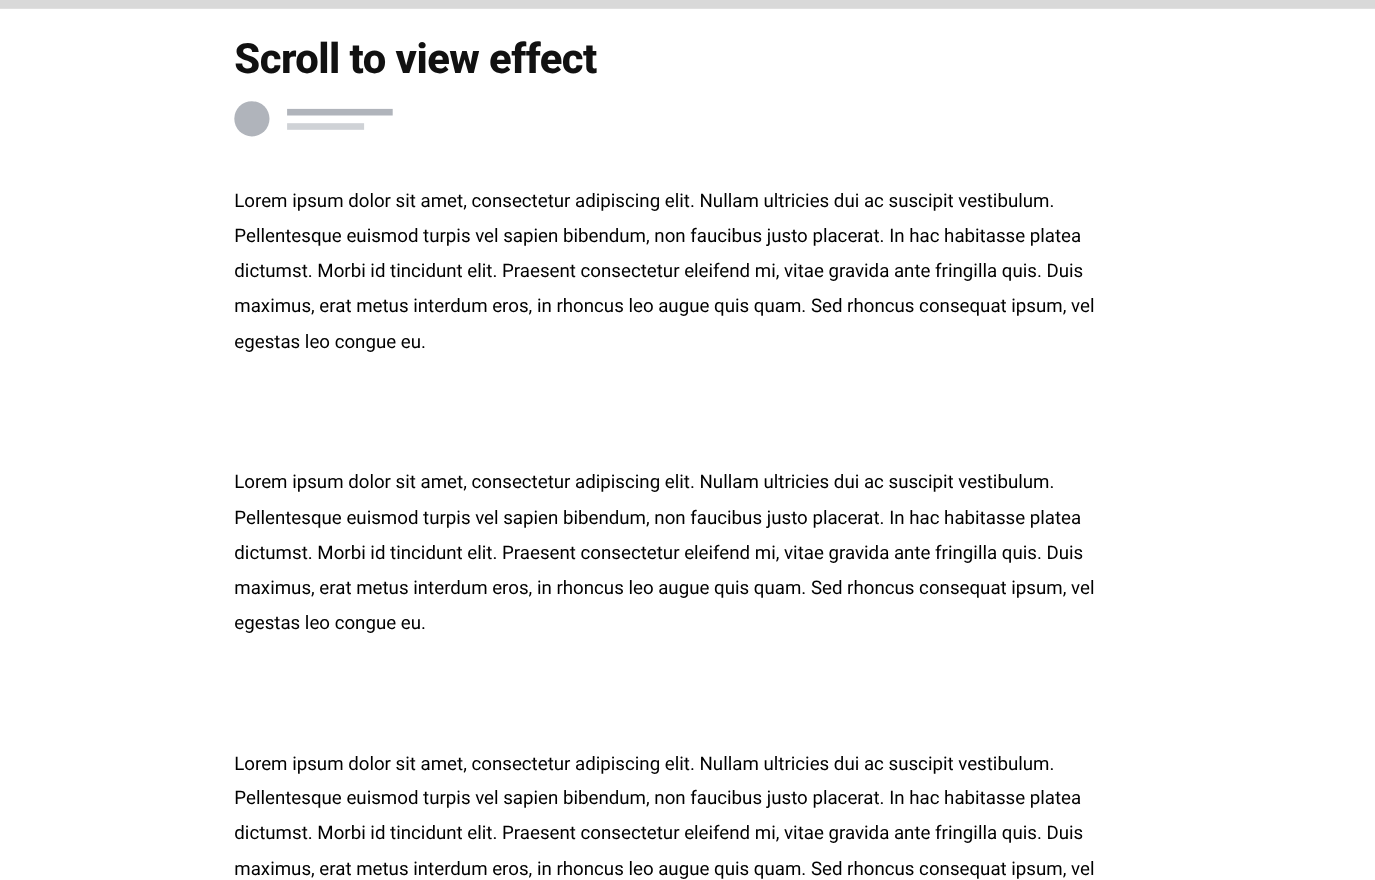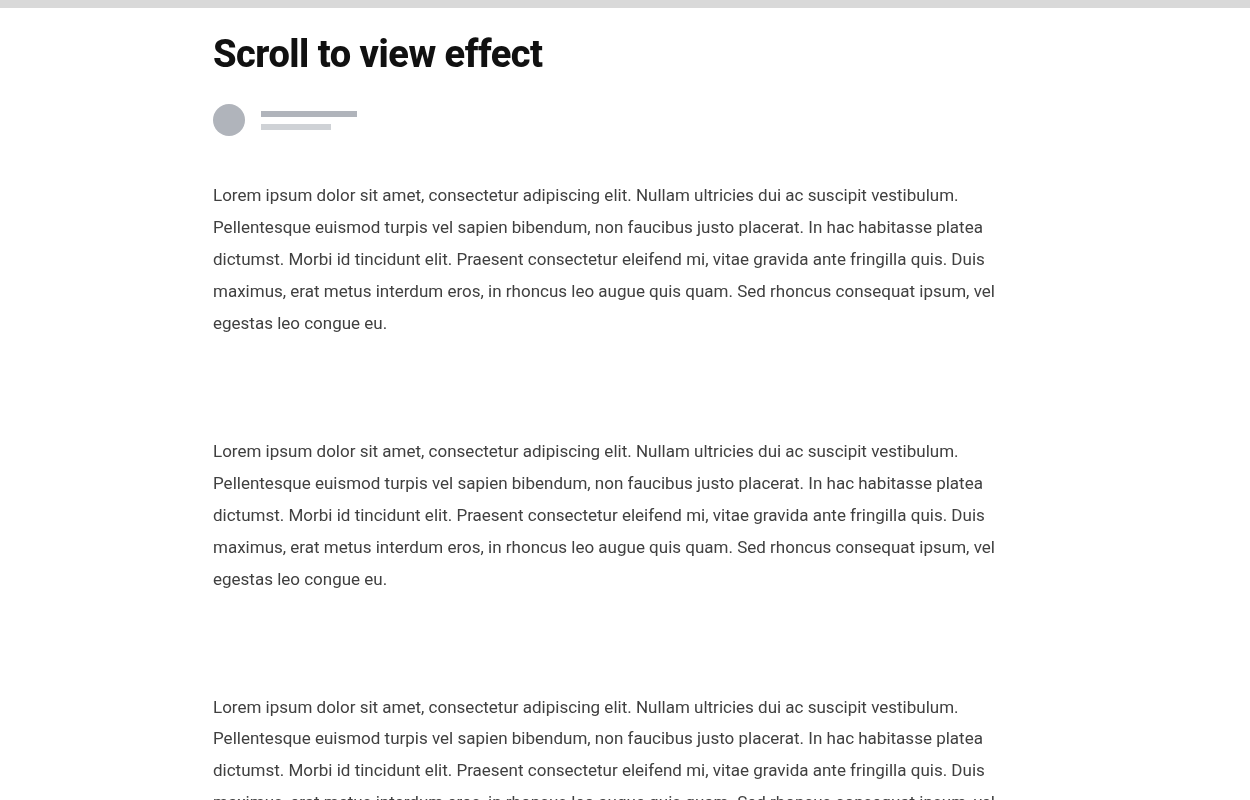--- a/index.html
+++ b/index.html
@@ -19,21 +19,21 @@
     }
     .container {
       max-width: 832px;
       margin: 0 auto;
       padding: 0 4px;
     }
     .title {
       font-size: 38px;
       font-weight: 800;
       margin-top: 24px;
-      margin-bottom: 28px;
+      margin-bottom: 16px;
       letter-spacing: -0.5px;
       color: #111;
     }
     .author-row {
       display: flex;
       align-items: center;
       gap: 16px;
       margin-bottom: 44px;
     }
     .avatar {
@@ -54,21 +54,21 @@
       background: #b0b4bb;
     }
     .line-bottom {
       width: 70px;
       height: 6px;
       background: #cfd2d6;
     }
     .paragraph {
       font-size: 17px;
       line-height: 1.88;
-      color: #404040;
+      color: #000000;
       margin-bottom: 96px;
     }
   </style>
 </head>
 <body>
 
 <div class="top-bar"></div>
 
 <div class="container">
   <h1 class="title">Scroll to view effect</h1>

